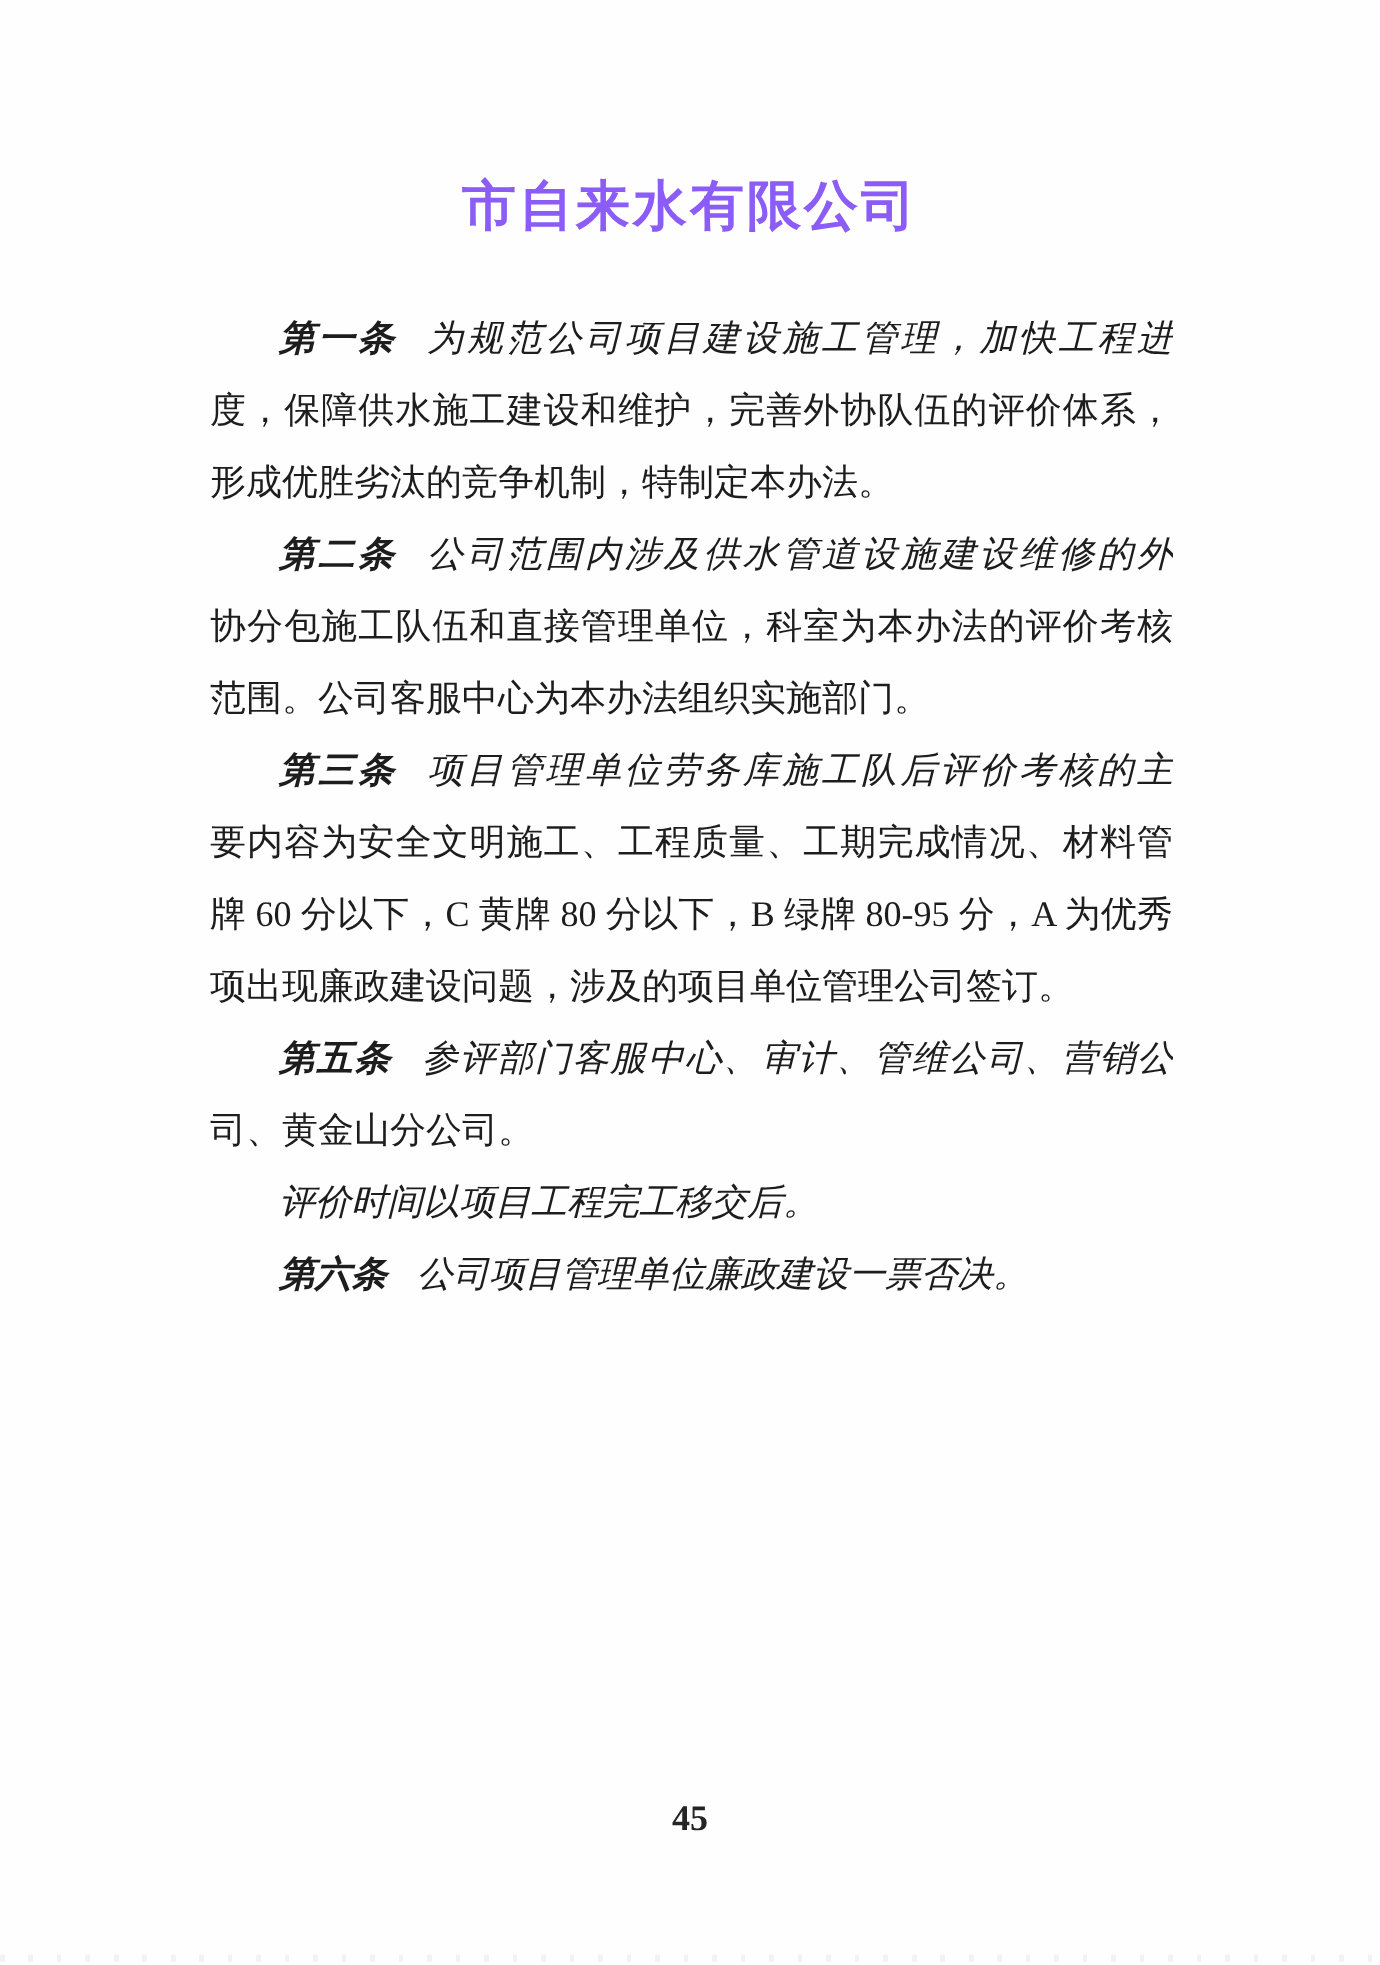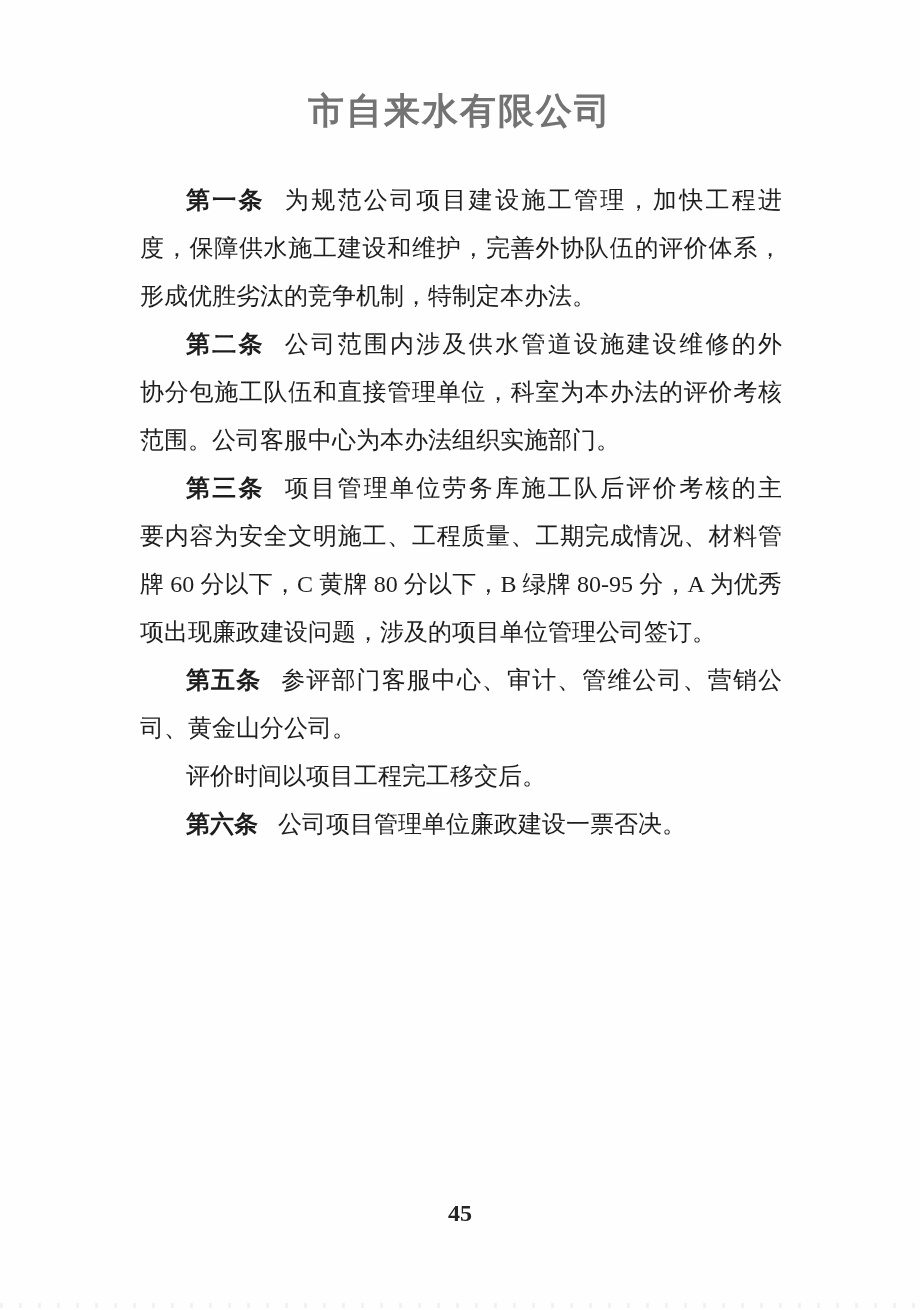--- a/index.html
+++ b/index.html
@@ -9,23 +9,23 @@
   }
   .page {
     position: relative;
     width: 920px;
     height: 1310px;
     background: #fefefe;
     overflow: hidden;
     font-family: "Liberation Serif", serif;
   }
   .title-block {
-    padding-top: 86px;
+    padding-top: 112px;
     text-align: center;
-    color: #737373;
+    color: #8b5cf6;
   }
   .title-line {
     font-size: 36px;
     font-weight: 700;
     line-height: 50px;
     letter-spacing: 2px;
     font-family: "Liberation Sans", sans-serif;
   }
   .body-block {
     width: 642px;
@@ -35,20 +35,21 @@
   .bline {
     font-size: 24px;
     line-height: 48px;
     height: 48px;
     overflow: hidden;
     text-align: left;
     white-space: normal;
   }
   .bline.indent {
     padding-left: 46px;
+    font-style: italic;
   }
   .bline.fill {
     text-align: justify;
     text-align-last: justify;
   }
   .lbl {
     font-weight: 700;
     margin-right: 20px;
     font-family: "Liberation Sans", sans-serif;
   }

